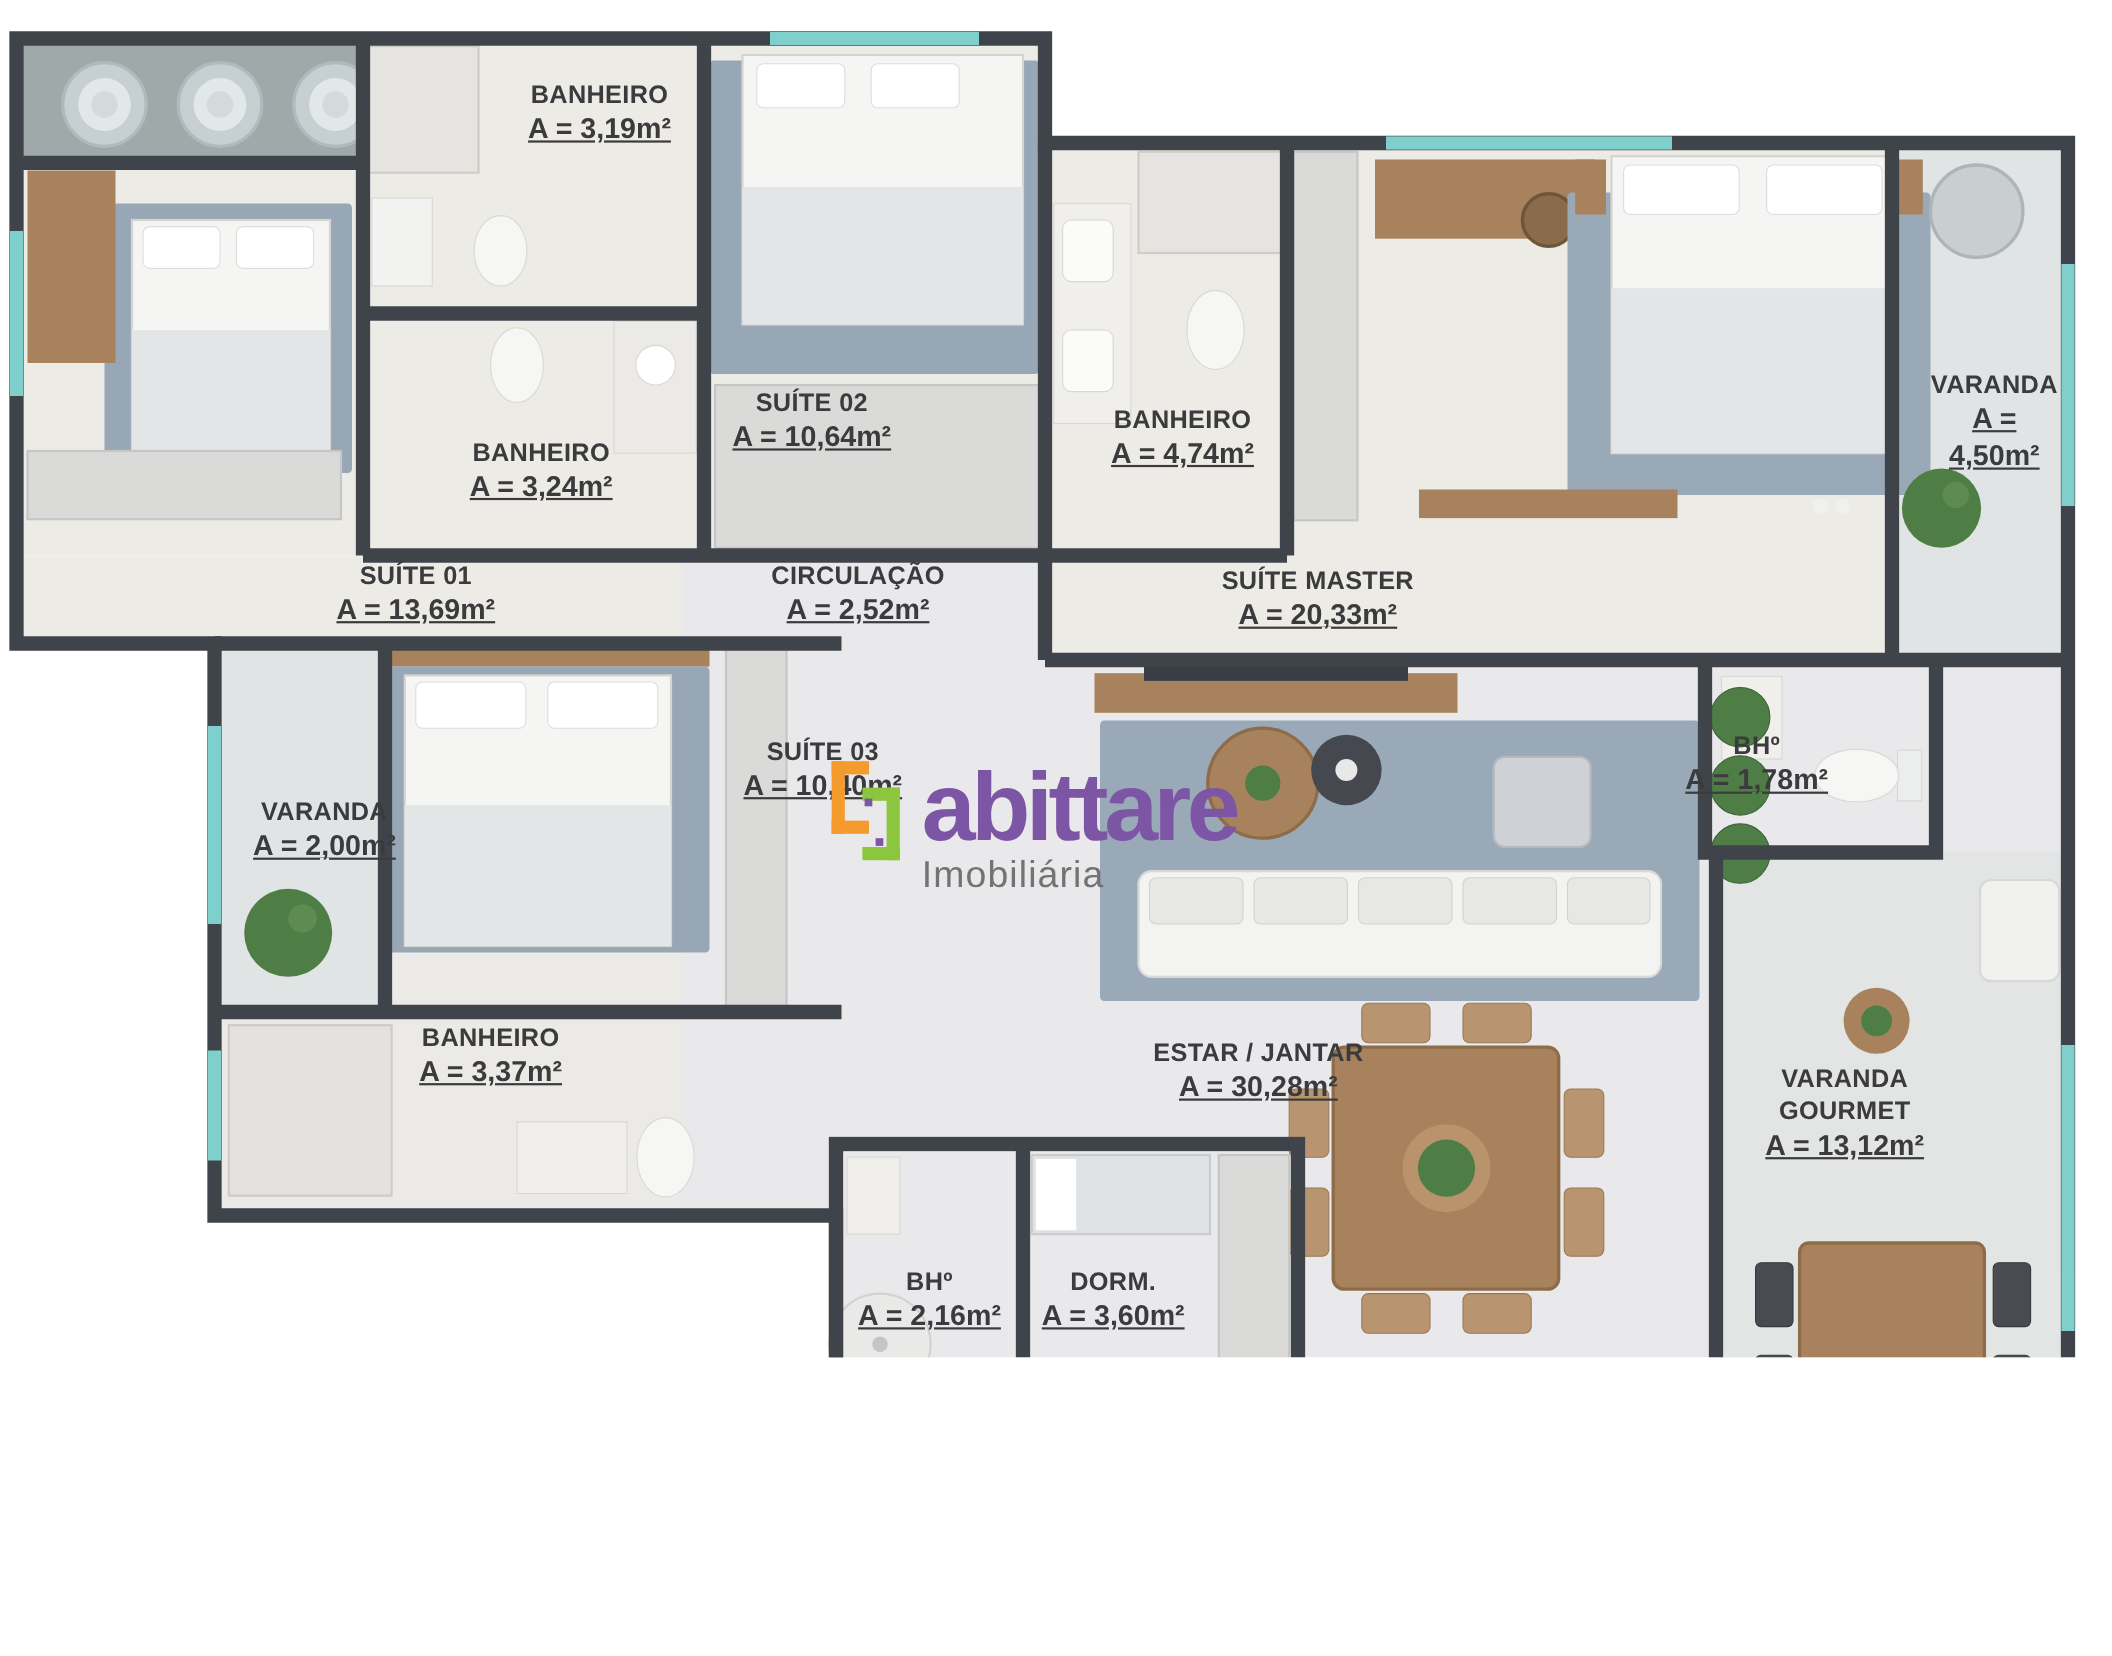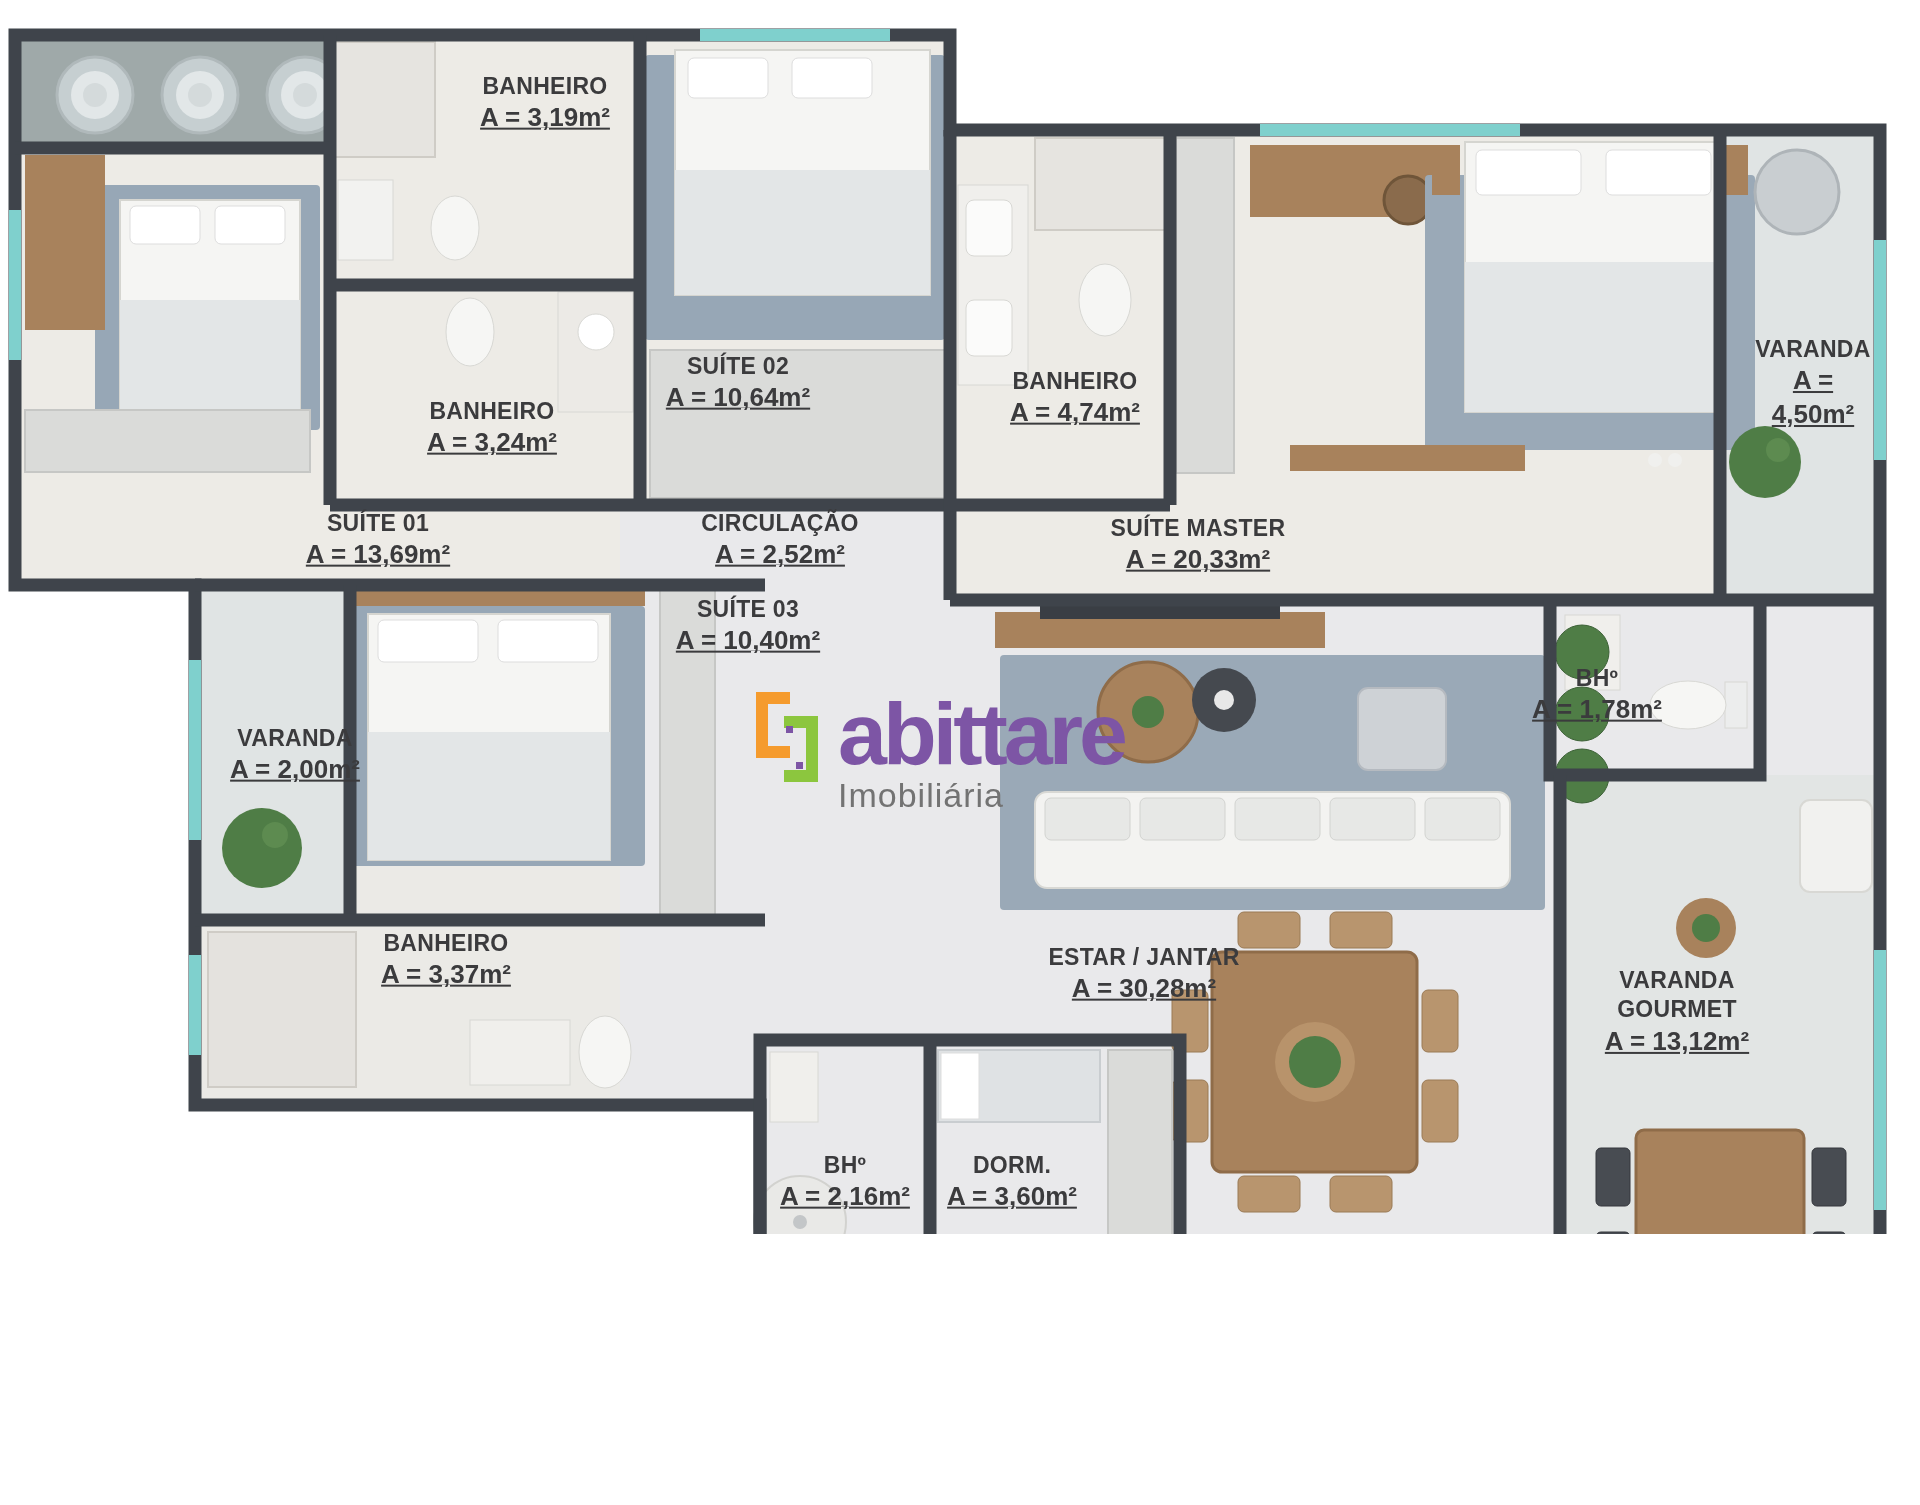--- a/index.html
+++ b/index.html
@@ -7,21 +7,21 @@
           font-family:"Liberation Sans",sans-serif;}
   .plan-svg{position:absolute;left:0;top:0;}
 
   
   .lbl{position:absolute;transform:translate(-50%,-50%);text-align:center;color:#3b3b3d;
        font-weight:bold;line-height:1.28;z-index:5;}
   .lbl .nm{display:block;font-size:23px;letter-spacing:.3px;white-space:pre-line;}
   .lbl .ar{display:block;font-size:26px;text-decoration:underline;}
   .p1{left:545px;top:103px}   .p2{left:738px;top:383px}  .p3{left:492px;top:428px}
   .p4{left:378px;top:540px}   .p5{left:780px;top:540px}  .p6{left:1075px;top:398px}
-  .p7{left:1198px;top:545px}  .p8{left:1813px;top:383px} .p9{left:748px;top:626px}
+  .p7{left:1198px;top:545px}  .p8{left:1813px;top:383px} .p9{left:748px;top:700px}
   .p10{left:295px;top:755px}  .p11{left:1597px;top:695px}.p12{left:446px;top:960px}
   .p13{left:1144px;top:974px} .p14{left:1677px;top:1012px}.p15{left:845px;top:1182px}
   .p16{left:1012px;top:1182px}.p17{left:1222px;top:1322px}
 
   
   .logo{position:absolute;left:756px;top:692px;display:flex;align-items:flex-start;gap:12px;z-index:6;}
   .logo-icon{position:relative;width:70px;height:104px;}
   .lg-orange{position:absolute;left:0;top:0;width:22px;height:42px;
              border:12px solid #f59b2d;border-right:none;}
   .lg-green{position:absolute;left:28px;top:24px;width:22px;height:42px;

